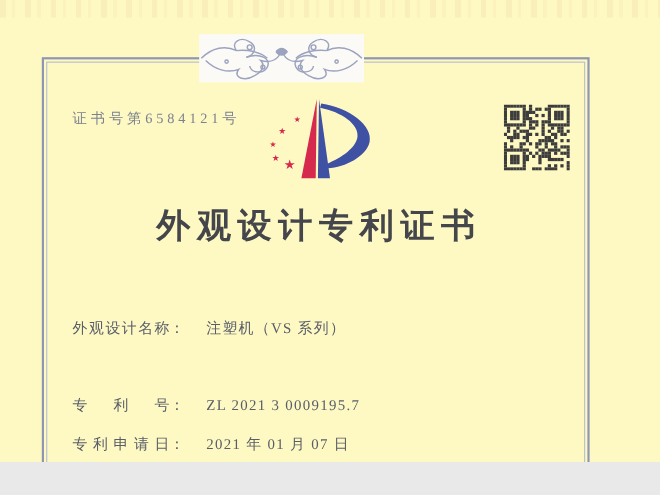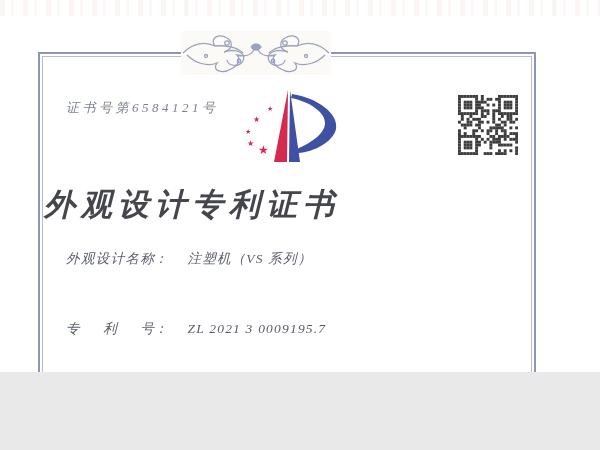--- a/index.html
+++ b/index.html
@@ -1,37 +1,37 @@
 <!DOCTYPE html>
 <html><head>
 <meta charset="utf-8">
 <style>
   html,body{margin:0;padding:0;background:#e9e9e9;}
-  .page{position:relative;width:600px;height:372px;background:#ffffff;overflow:hidden;
-        font-family:"Liberation Serif","DejaVu Serif",serif;font-style:italic;}
+  .page{position:relative;width:600px;height:420px;background:#fef9c3;overflow:hidden;
+        font-family:"Liberation Serif","DejaVu Serif",serif;}
   
   .top-band{position:absolute;left:0;top:0;width:600px;height:16px;opacity:.5;
     background:
       repeating-linear-gradient(90deg, rgba(196,120,96,.16) 0 5px, rgba(196,120,96,0) 5px 11px, rgba(196,120,96,.10) 11px 14px, rgba(196,120,96,0) 14px 23px);
     filter:blur(.4px);}
   
   .frame{position:absolute;left:38px;top:52px;width:498px;height:420px;
          border:2px solid #8e96b4;box-sizing:border-box;}
   .frame-inner{position:absolute;left:2px;top:2px;right:2px;bottom:-10px;
          border:1px solid #b6bccd;}
   .ornament{position:absolute;left:181px;top:31px;width:150px;height:44px;}
   .cert-no{position:absolute;left:66px;top:99px;font-size:13px;letter-spacing:3.5px;
            color:#7c8190;}
   .logo{position:absolute;left:236px;top:84px;width:112px;height:86px;}
   .qr{position:absolute;left:458px;top:95px;width:60px;height:60px;}
-  .title{position:absolute;left:38px;top:184px;width:498px;text-align:left;
+  .title{position:absolute;left:38px;top:184px;width:498px;text-align:center;
          font-size:31px;font-weight:600;letter-spacing:6px;text-indent:6px;color:#45464c;}
   .row{position:absolute;left:66px;font-size:13.5px;color:#585d68;white-space:nowrap;}
   .flabel{display:inline-block;width:88px;text-align:justify;text-align-last:justify;
-          vertical-align:bottom;}
+          vertical-align:bottom;margin-top:40px;}
   .colon{display:inline-block;}
   .fvalue{letter-spacing:1.2px;margin-left:20px;}
   .r0{top:250px}.r1{top:285px}.r2{top:320px}.r3{top:355px}.r4{top:390px}.r5{top:425px}
 </style>
 </head>
 <body>
 
 <div class="page">
 
   <div class="top-band"></div>
@@ -316,14 +316,17 @@
     </svg>
 
   <div class="title">外观设计专利证书</div>
 
   <div class="row r0">
     <span class="flabel">外观设计名称</span><span class="colon">：</span><span class="fvalue">注塑机（VS 系列）</span>
   </div>
   <div class="row r2">
     <span class="flabel">专利号</span><span class="colon">：</span><span class="fvalue">ZL 2021 3 0009195.7</span>
   </div>
+  <div class="row r3">
+    <span class="flabel">专利申请日</span><span class="colon">：</span><span class="fvalue">2021 年 01 月 07 日</span>
+  </div>
 
 </div>
 
 </body></html>

